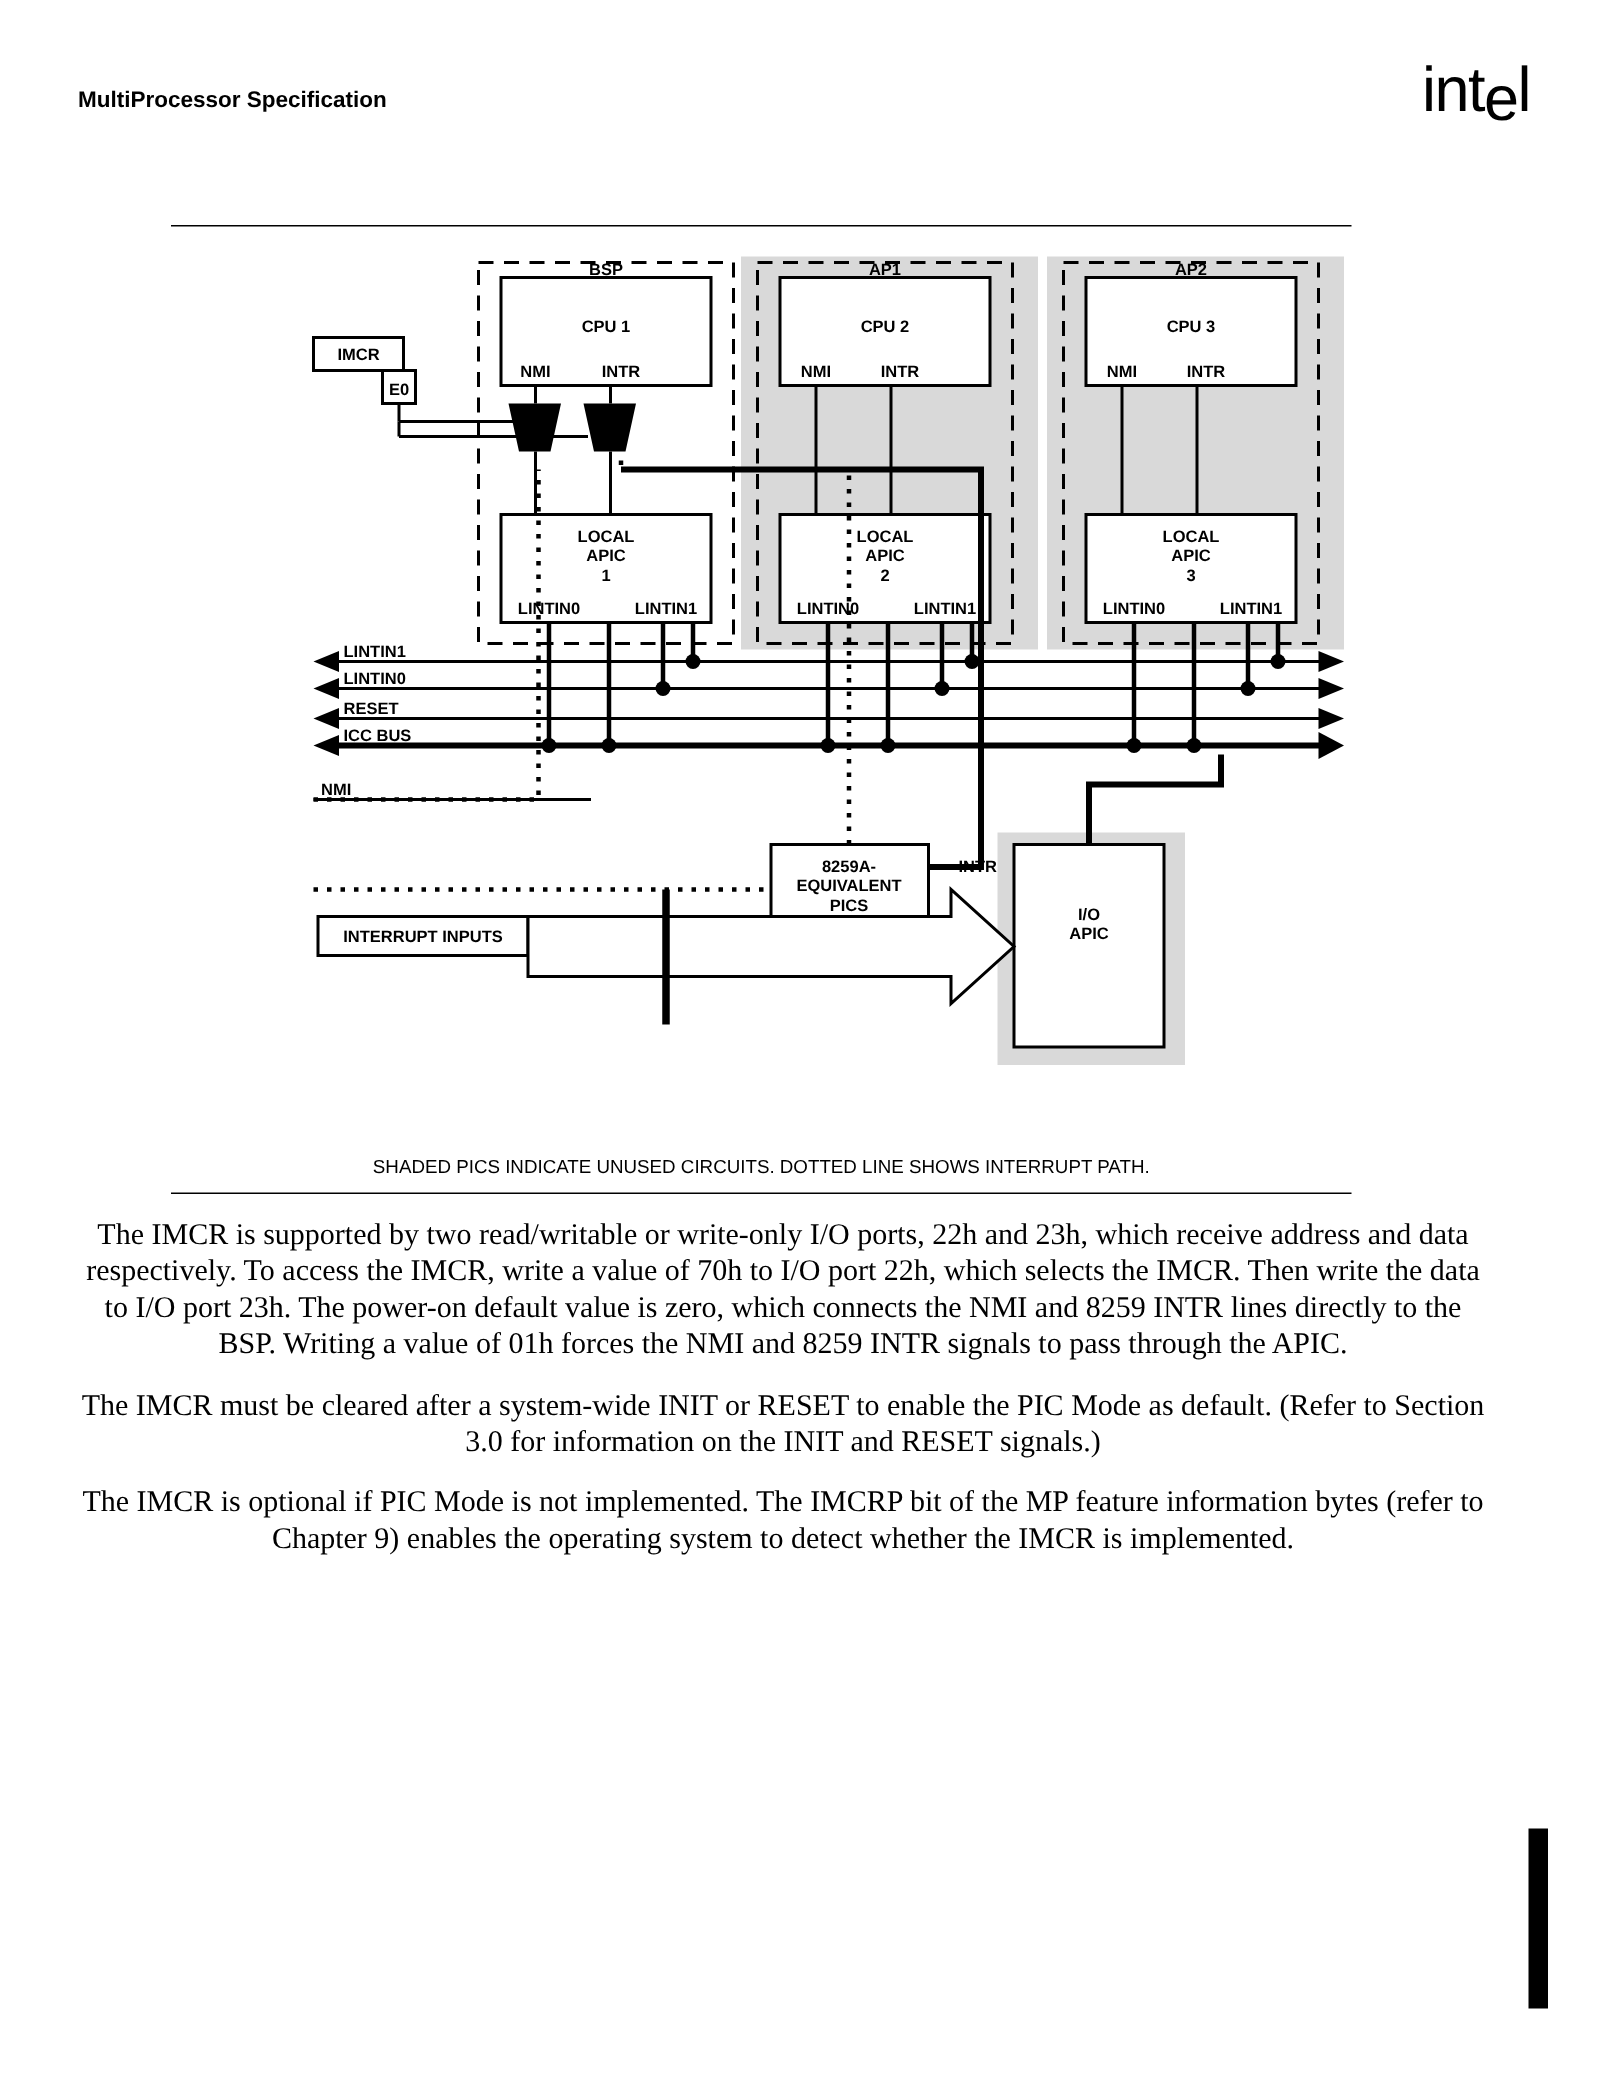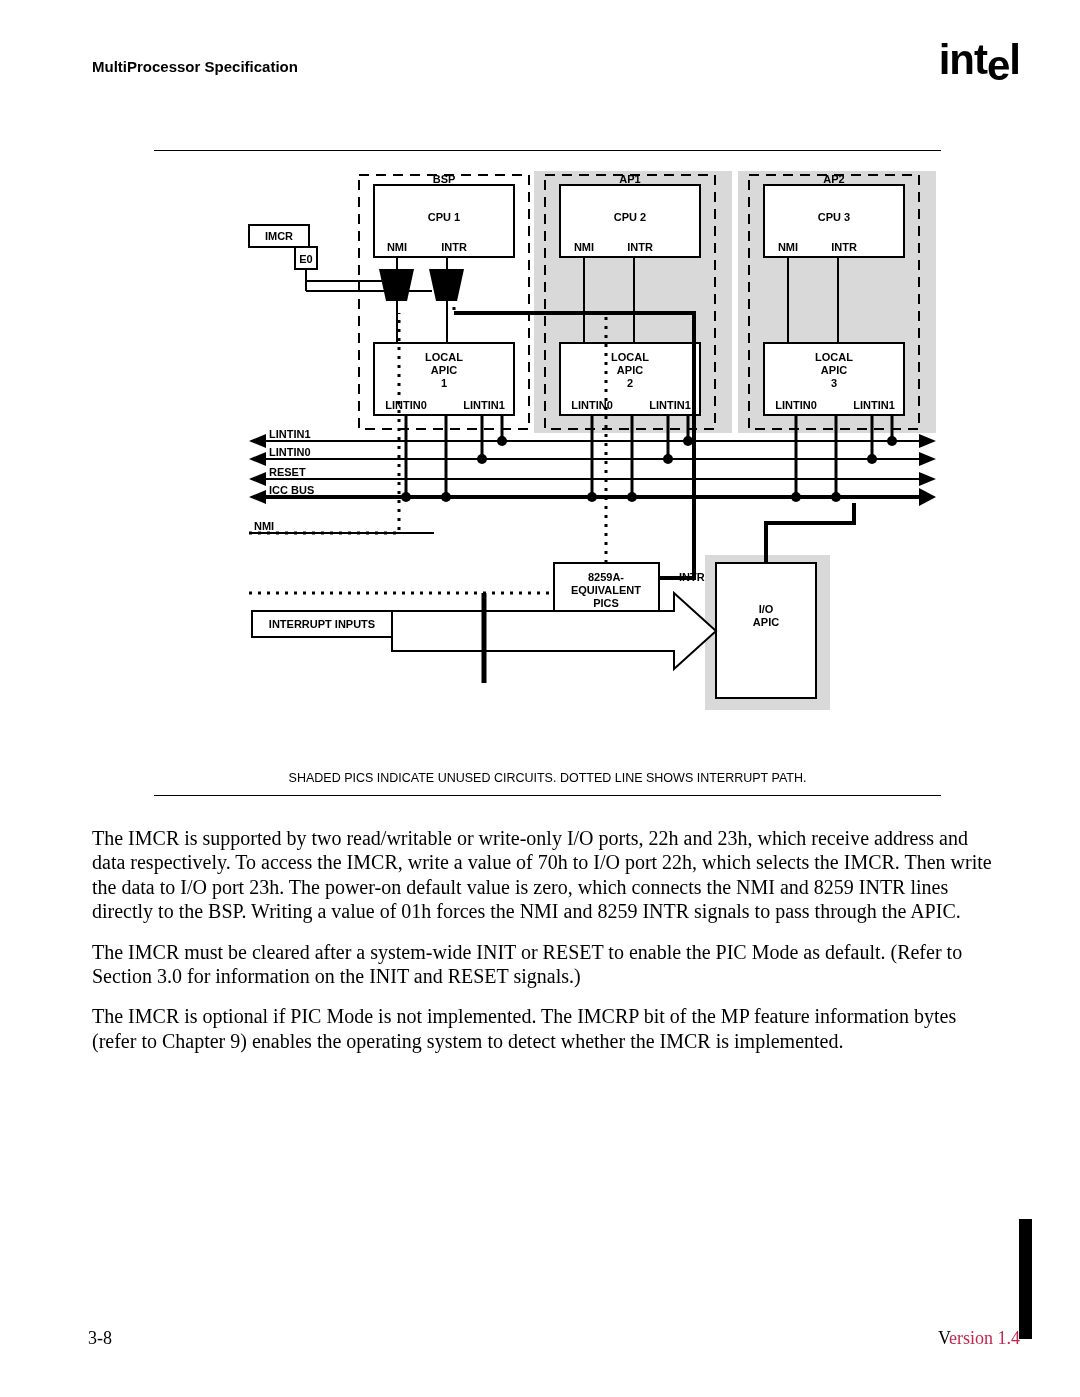--- a/index.html
+++ b/index.html
@@ -10,33 +10,33 @@
     width: 1080px;
     height: 1397px;
     position: relative;
     color: #000;
   }
   .page {
     position: relative;
     width: 1080px;
     height: 1397px;
     box-sizing: border-box;
-    padding: 58px 88px 50px 92px;
+    padding: 58px 88px 50px 52px;
   }
   .header-title {
     font-family: Arial, Helvetica, sans-serif;
     font-weight: bold;
     font-size: 15px;
   }
   .logo {
     position: absolute;
     top: 36px;
     right: 60px;
     font-family: Arial, Helvetica, sans-serif;
-    font-weight: 700;
+    font-weight: 400;
     font-size: 42px;
     letter-spacing: -1px;
   }
   .logo .dropcap {
     position: relative;
     display: inline-block;
     transform: translateY(6px);
   }
   .figure-wrap {
     margin-top: 75px;
@@ -67,23 +67,24 @@
     margin-top: 10px;
   }
   .fig-caption {
     text-align: center;
     font-family: Arial, Helvetica, sans-serif;
     font-weight: bold;
     font-size: 15px;
     margin-top: 22px;
   }
   .body-text {
-    margin-top: 30px;
+    margin-top: 15px;
     font-size: 20px;
     line-height: 1.22;
+    text-align: center;
   }
   .body-text p {
     margin: 0 0 16px 0;
   }
   .footer {
     position: absolute;
     bottom: 48px;
     left: 88px;
     right: 60px;
     font-size: 18px;
@@ -306,20 +307,14 @@
     <div class="fig-note">SHADED PICS INDICATE UNUSED CIRCUITS. DOTTED LINE SHOWS INTERRUPT PATH.</div>
     <div class="fig-bottom-rule"></div>
   </div>
 
   <div class="body-text">
     <p>The IMCR is supported by two read/writable or write-only I/O ports, 22h and 23h, which receive address and data respectively.  To access the IMCR, write a value of 70h to I/O port 22h, which selects the IMCR.  Then write the data to I/O port 23h.  The power-on default value is zero, which connects the NMI and 8259 INTR lines directly to the BSP.  Writing a value of 01h forces the NMI and 8259 INTR signals to pass through the APIC.</p>
     <p>The IMCR must be cleared after a system-wide INIT or RESET to enable the PIC Mode as default.  (Refer to Section 3.0 for information on the INIT and RESET signals.)</p>
     <p>The IMCR is optional if PIC Mode is not implemented.  The IMCRP bit of the MP feature information bytes (refer to Chapter 9) enables the operating system to detect whether the IMCR is implemented.</p>
   </div>
 
-  <div class="footer">
-    <span class="footer-left">3-8</span>
-    <span class="footer-right">
-      <span class="ver-v">V</span><span>ersion 1.4</span>
-    </span>
-  </div>
   <div class="footer-bar"></div>
 </div>
 
 </body></html>

